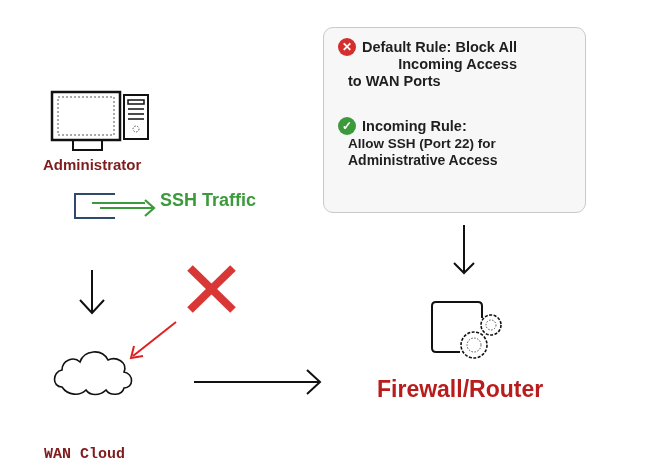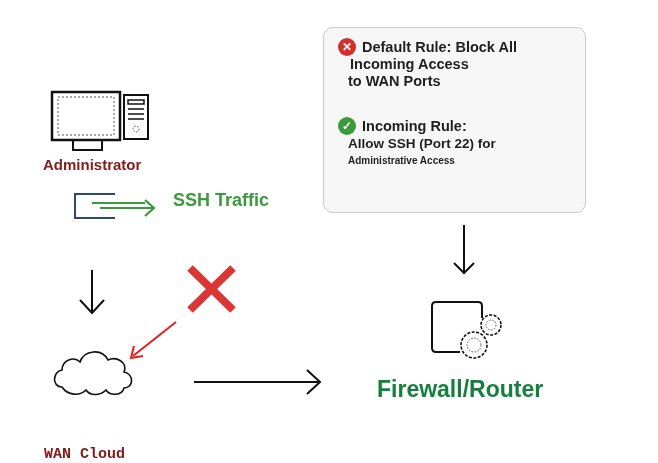--- a/index.html
+++ b/index.html
@@ -8,41 +8,41 @@
   .rule-box {
     left: 323px; top: 27px; width: 263px; height: 186px;
     background: #f7f7f7; border: 1.5px solid #c9c9c9; border-radius: 10px; box-sizing: border-box;
   }
   .rule { position: absolute; left: 14px; font-weight: bold; font-size: 14.5px; line-height: 17px; color: #1f1f1f; }
   .rule .head { display: flex; align-items: center; gap: 6px; }
   .rule .icon { width: 18px; height: 18px; border-radius: 50%; display: inline-flex; align-items: center; justify-content: center; color: #fff; font-size: 12px; font-weight: bold; flex: none; }
   .rule .body { padding-left: 0; }
   .label { font-weight: bold; font-size: 15px; color: #7f1d1d; }
   .ssh-label { font-weight: bold; font-size: 18px; color: #3c9a3c; }
-  .fw-label { font-weight: bold; font-size: 23px; color: #15803d; }
+  .fw-label { font-weight: bold; font-size: 23px; color: #b91c1c; }
 </style>
 </head>
 <body>
 
 <div class="abs rule-box">
   <div class="rule" style="top:10px;">
     <div class="head">
       <span class="icon" style="background:#d32f2f;">✕</span>
       <span>Default Rule: Block All</span>
     </div>
-    <div class="body" style="padding-left:12px;"> Incoming Access</div>
+    <div class="body" style="padding-left:12px;text-align:right;"> Incoming Access</div>
     <div class="body" style="padding-left:10px;">to WAN Ports</div>
   </div>
   <div class="rule" style="top:89px;">
     <div class="head">
       <span class="icon" style="background:#3c9a3c;">✓</span>
       <span>Incoming Rule:</span>
     </div>
     <div style="padding-left:10px;font-size:13.5px;">Allow SSH (Port 22) for</div>
-    <div style="padding-left:10px;font-size:10px;">Administrative Access</div>
+    <div style="padding-left:10px;font-size:14px;">Administrative Access</div>
   </div>
 </div>
 
 <svg class="abs" style="left:0;top:0;" width="658" height="463">
 
   <g>
     <rect x="52" y="92" width="68" height="48" fill="#fff" stroke="#111" stroke-width="2.5"></rect>
     <rect x="58" y="97" width="56" height="38" fill="none" stroke="#555" stroke-width="1" stroke-dasharray="2,2"></rect>
     <path d="M73 141 L73 150 L102 150 L102 141" fill="none" stroke="#111" stroke-width="2"></path>
     <rect x="124" y="95" width="24" height="44" fill="#fff" stroke="#111" stroke-width="2"></rect>
@@ -98,15 +98,15 @@
       <circle cx="491" cy="325" r="5" fill="none" stroke="#555" stroke-width="1" stroke-dasharray="1.5,1.5"></circle>
     </g>
     <g>
       <circle cx="474" cy="345" r="13" fill="#fff" stroke="#111" stroke-width="1.6" stroke-dasharray="3,1.5"></circle>
       <circle cx="474" cy="345" r="7" fill="none" stroke="#555" stroke-width="1" stroke-dasharray="1.5,1.5"></circle>
     </g>
   </g>
 </svg>
 
 <div class="abs label" style="left:43px;top:156px;">Administrator</div>
-<div class="abs ssh-label" style="left:160px;top:190px;margin-left:13px;">SSH Traffic</div>
+<div class="abs ssh-label" style="left:160px;top:190px;">SSH Traffic</div>
 <div class="abs label" style="left:44px;top:446px;font-family:Liberation Mono, monospace;">WAN Cloud</div>
 <div class="abs fw-label" style="left:377px;top:376px;">Firewall/Router</div>
 
 </body></html>

